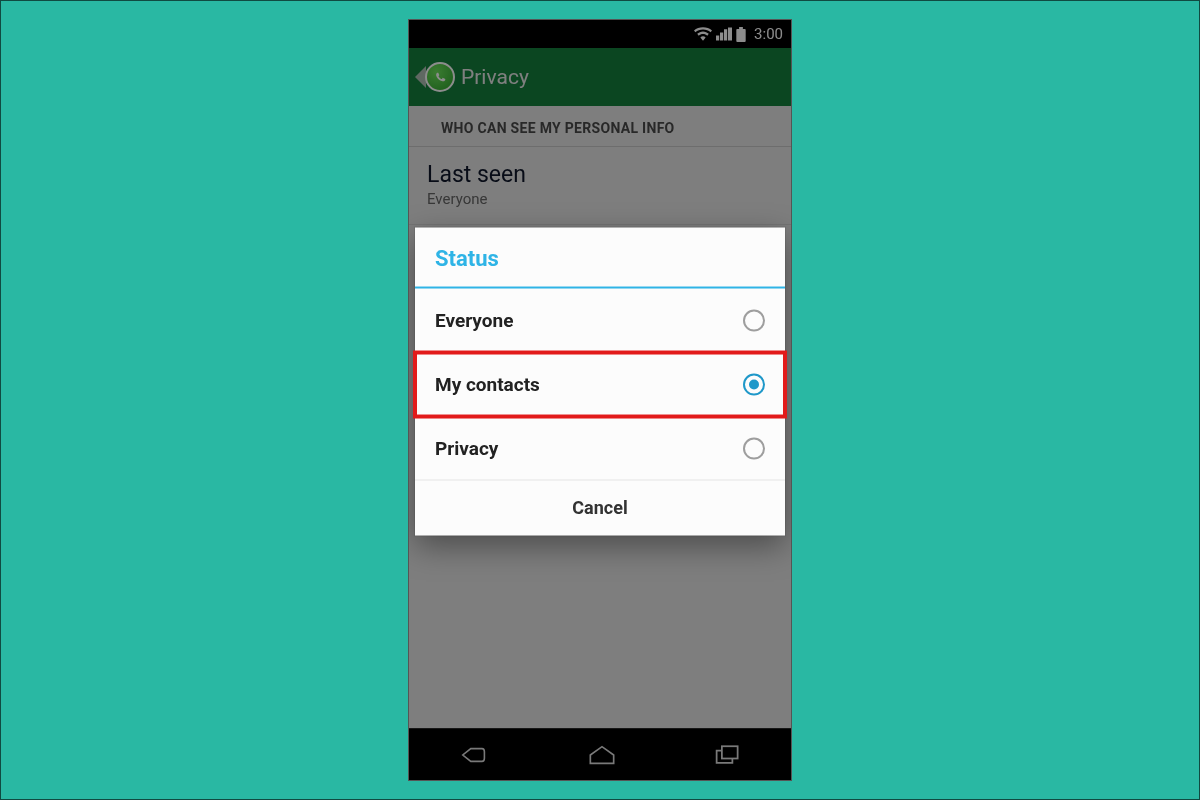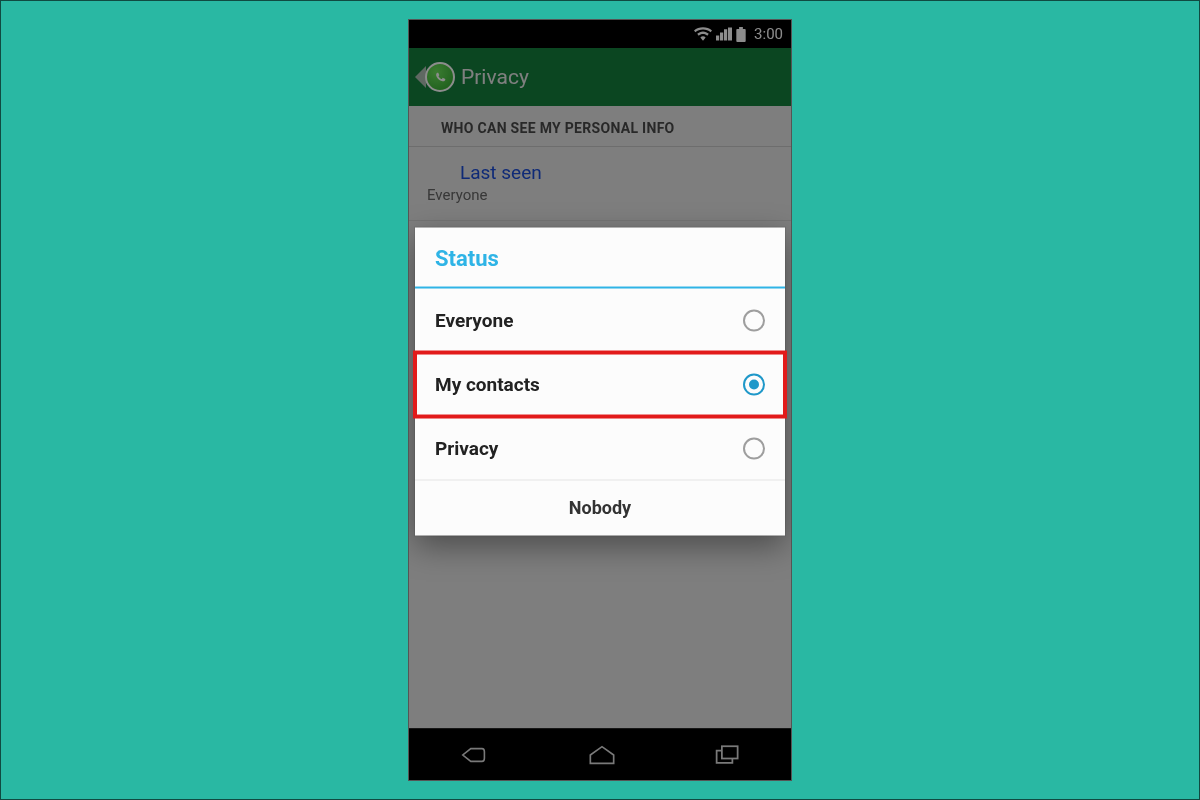--- a/index.html
+++ b/index.html
@@ -71,21 +71,21 @@
     font-size: 14px;
     font-weight: 700;
     color: #4a4a4a;
     letter-spacing: 0.3px;
     border-bottom: 1px solid #c6c6c6;
   }
   .setting-row {
     padding: 14px 18px 16px;
     border-bottom: 1px solid #d4d4d4;
   }
-  .setting-row .label { font-size: 19px; color: #1d4ed8; margin-left: 33px; }
+  .setting-row .label { font-size: 23px; color: #0f172a; }
   .setting-row .value { font-size: 15px; color: #666; margin-top: 2px; }
   
   .navbar {
     position: absolute;
     bottom: 0; left: 0; right: 0;
     height: 52px;
     background: #000;
     display: flex;
     align-items: center;
     justify-content: space-around;
@@ -232,18 +232,18 @@
     <div class="option highlight">
       <span>My contacts</span>
       <span class="radio selected"></span>
     </div>
 
     <div class="option">
       <span>Privacy</span>
       <span class="radio"></span>
     </div>
 
-    <div class="dialog-cancel">Nobody</div>
+    <div class="dialog-cancel">Cancel</div>
   </div>
 
 </div>
 
 <div class="frame"></div>
 
 </body></html>

